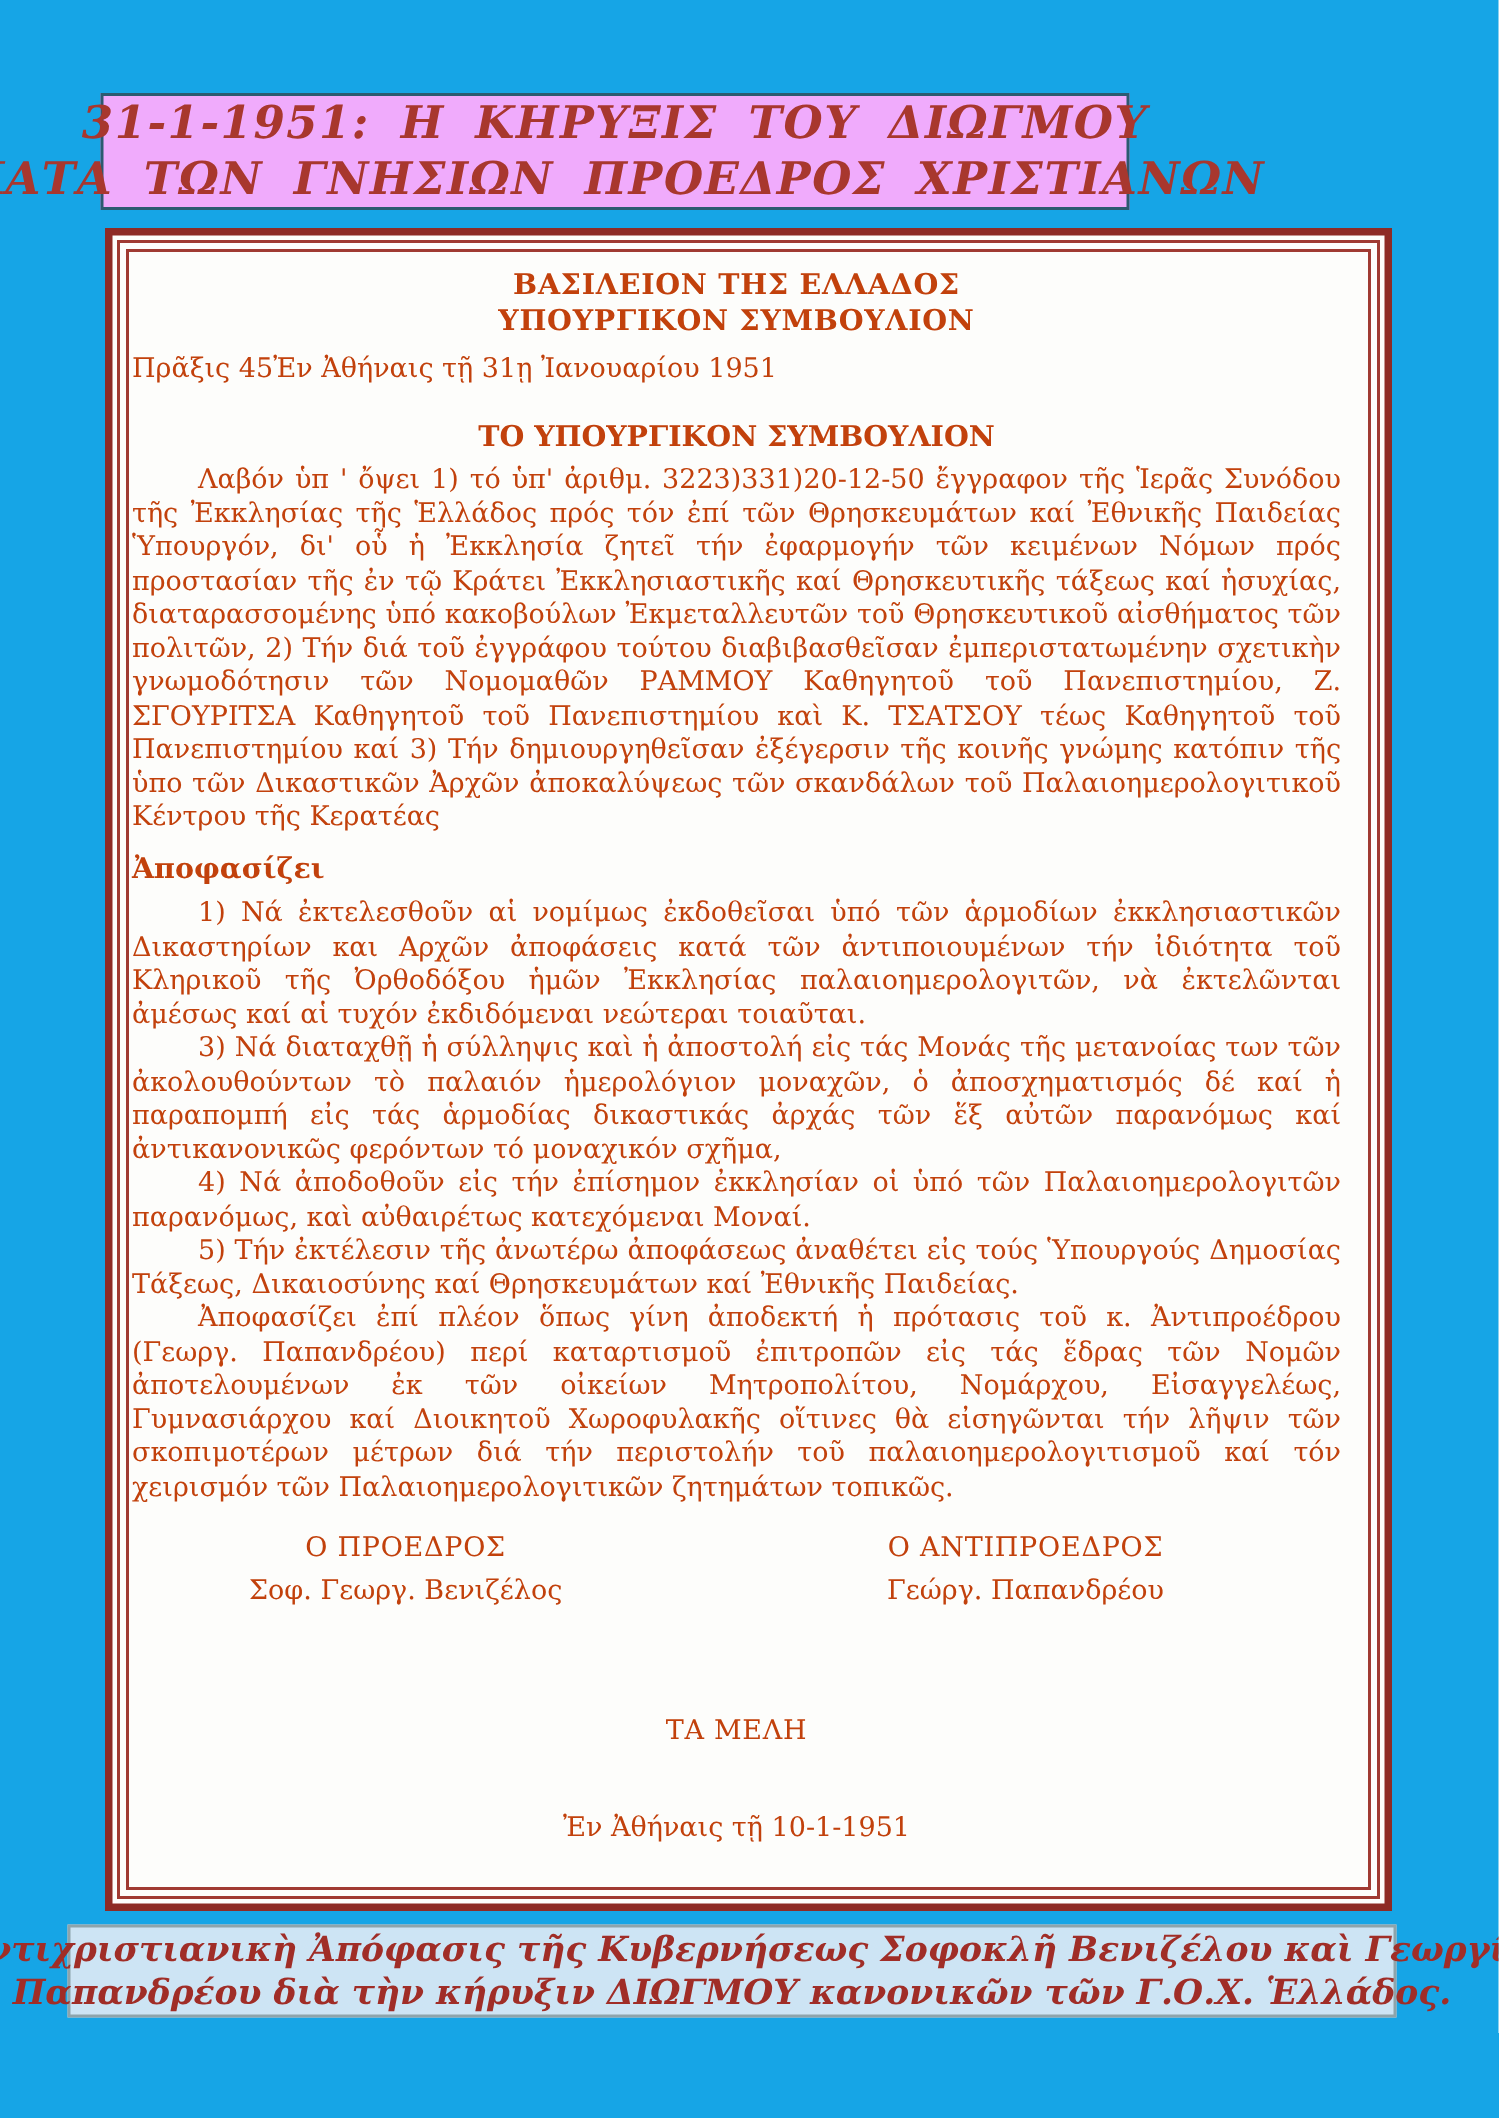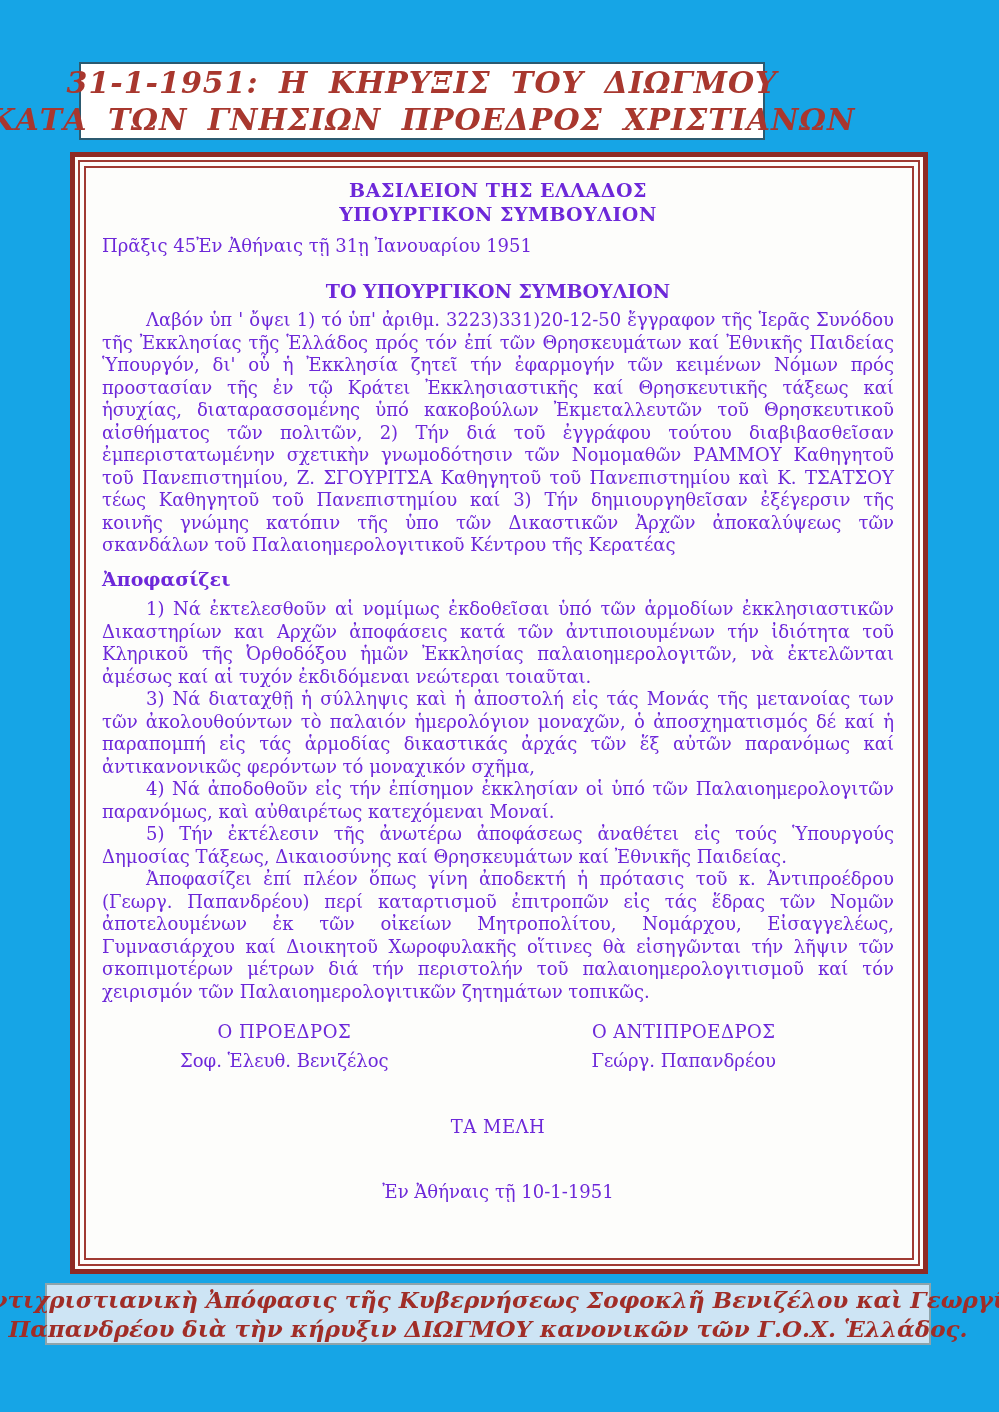--- a/index.html
+++ b/index.html
@@ -5,24 +5,23 @@
   html,body{margin:0;padding:0;}
   body{
     width:999px;height:1412px;position:relative;
     background:#16a5e6;
     font-family:"DejaVu Serif","Liberation Serif",serif;
     overflow:hidden;
   }
   
   .banner{
     position:absolute;left:67px;top:62px;width:686px;height:78px;
-    background:#ffffff;border:2px solid #2c5a70;
+    background:#f0abfc;border:2px solid #2c5a70;
     display:flex;flex-direction:column;justify-content:center;align-items:center;
     box-sizing:border-box;
-    margin-left:12px;
   }
   .banner .line{
     color:#a8372e;font-weight:bold;font-style:italic;
     font-size:30px;line-height:37px;letter-spacing:1px;word-spacing:9px;
     white-space:nowrap;
   }
   
   .doc-outer{
     position:absolute;left:70px;top:152px;width:858px;height:1122px;
     background:#fdfdfb;border:5px solid #8e2b25;box-sizing:border-box;
@@ -30,36 +29,36 @@
   .doc-frame1{
     position:absolute;left:3px;top:3px;right:3px;bottom:3px;
     border:2px solid #a03a32;
   }
   .doc-frame2{
     position:absolute;left:4px;top:4px;right:4px;bottom:4px;
     border:2px solid #a03a32;
   }
   .doc-content{
     position:absolute;left:0;top:0;right:0;bottom:0;
-    padding:10px 18px 8px 16px;box-sizing:border-box;
-    color:#6d28d9;font-size:18px;line-height:22.5px;
+    padding:10px 18px 8px 2px;box-sizing:border-box;
+    color:#c2410c;font-size:18px;line-height:22.5px;
     overflow:hidden;
   }
   .org{ text-align:center;font-weight:bold;font-size:19px;line-height:24px;letter-spacing:.5px; }
   .act-row{ display:flex;justify-content:flex-start;margin-top:9px;font-size:18px; }
   .doc-heading{ text-align:center;font-weight:bold;font-size:19px;margin:22px 0 7px 0; }
   p.just{ margin:0;text-align:justify;text-indent:44px; }
   .decision-heading{ text-align:left;font-weight:bold;font-size:19px;margin:11px 0 8px 0; }
   .sig-row{ display:flex;justify-content:space-between;margin-top:18px; }
   .sig-col{ text-align:center; }
   .sig-left{ margin-left:78px; }
   .sig-right{ margin-right:118px; }
   .sig-title{ font-size:18px;letter-spacing:.5px; }
   .sig-name{ font-size:18px;margin-top:6px; }
-  .members{ text-align:center;font-size:18px;letter-spacing:.5px;margin-top:44px; }
+  .members{ text-align:center;font-size:18px;letter-spacing:.5px;margin-top:71px; }
   .closing{ text-align:center;margin-top:40px;line-height:26px;font-size:18px; }
   
   .caption{
     position:absolute;left:45px;top:1283px;width:886px;height:62px;
     background:#cde4f4;border:2px solid #8ea4ab;box-sizing:border-box;
     display:flex;flex-direction:column;justify-content:center;align-items:center;
   }
   .caption .line{
     color:#a02d27;font-style:italic;font-weight:bold;
     font-size:23px;line-height:29px;white-space:nowrap;
@@ -95,21 +94,21 @@
         <p class="just">1) Νά ἐκτελεσθοῦν αἱ νομίμως ἐκδοθεῖσαι ὑπό τῶν ἁρμοδίων ἐκκλησιαστικῶν Δικαστηρίων και Αρχῶν ἀποφάσεις κατά τῶν ἀντιποιουμένων τήν ἰδιότητα τοῦ Κληρικοῦ τῆς Ὀρθοδόξου ἡμῶν Ἐκκλησίας παλαιοημερολογιτῶν, νὰ ἐκτελῶνται ἀμέσως καί αἱ τυχόν ἐκδιδόμεναι νεώτεραι τοιαῦται.</p>
         <p class="just">3) Νά διαταχθῇ ἡ σύλληψις καὶ ἡ ἀποστολή εἰς τάς Μονάς τῆς μετανοίας των τῶν ἀκολουθούντων τὸ παλαιόν ἡμερολόγιον μοναχῶν, ὁ ἀποσχηματισμός δέ καί  ἡ παραπομπή εἰς τάς ἁρμοδίας δικαστικάς ἀρχάς τῶν ἕξ αὐτῶν παρανόμως καί ἀντικανονικῶς φερόντων τό μοναχικόν σχῆμα,</p>
         <p class="just">4) Νά ἀποδοθοῦν εἰς τήν ἐπίσημον ἐκκλησίαν οἱ ὑπό τῶν Παλαιοημερολογιτῶν παρανόμως, καὶ αὐθαιρέτως κατεχόμεναι Μοναί.</p>
         <p class="just">5) Τήν ἐκτέλεσιν τῆς ἀνωτέρω ἀποφάσεως ἀναθέτει εἰς τούς Ὑπουργούς Δημοσίας Τάξεως, Δικαιοσύνης καί Θρησκευμάτων καί Ἐθνικῆς Παιδείας.</p>
 
         <p class="just">Ἀποφασίζει ἐπί πλέον ὅπως γίνη ἀποδεκτή ἡ πρότασις τοῦ κ. Ἀντιπροέδρου (Γεωργ. Παπανδρέου) περί καταρτισμοῦ ἐπιτροπῶν εἰς τάς ἕδρας τῶν Νομῶν ἀποτελουμένων ἐκ τῶν οἰκείων Μητροπολίτου, Νομάρχου, Εἰσαγγελέως, Γυμνασιάρχου καί Διοικητοῦ Χωροφυλακῆς οἵτινες θὰ εἰσηγῶνται τήν λῆψιν τῶν σκοπιμοτέρων μέτρων διά τήν περιστολήν τοῦ παλαιοημερολογιτισμοῦ καί τόν χειρισμόν τῶν Παλαιοημερολογιτικῶν ζητημάτων τοπικῶς.</p>
 
         <div class="sig-row">
           <div class="sig-col sig-left">
             <div class="sig-title">Ο ΠΡΟΕΔΡΟΣ</div>
-            <div class="sig-name">Σοφ.  Ἑλευθ. Βενιζέλος</div>
+            <div class="sig-name">Σοφ.  Γεωργ. Βενιζέλος</div>
           </div>
           <div class="sig-col sig-right">
             <div class="sig-title">Ο ΑΝΤΙΠΡΟΕΔΡΟΣ</div>
             <div class="sig-name">Γεώργ. Παπανδρέου</div>
           </div>
         </div>
 
         <div class="members">ΤΑ ΜΕΛΗ</div>
 
         <div class="closing">

